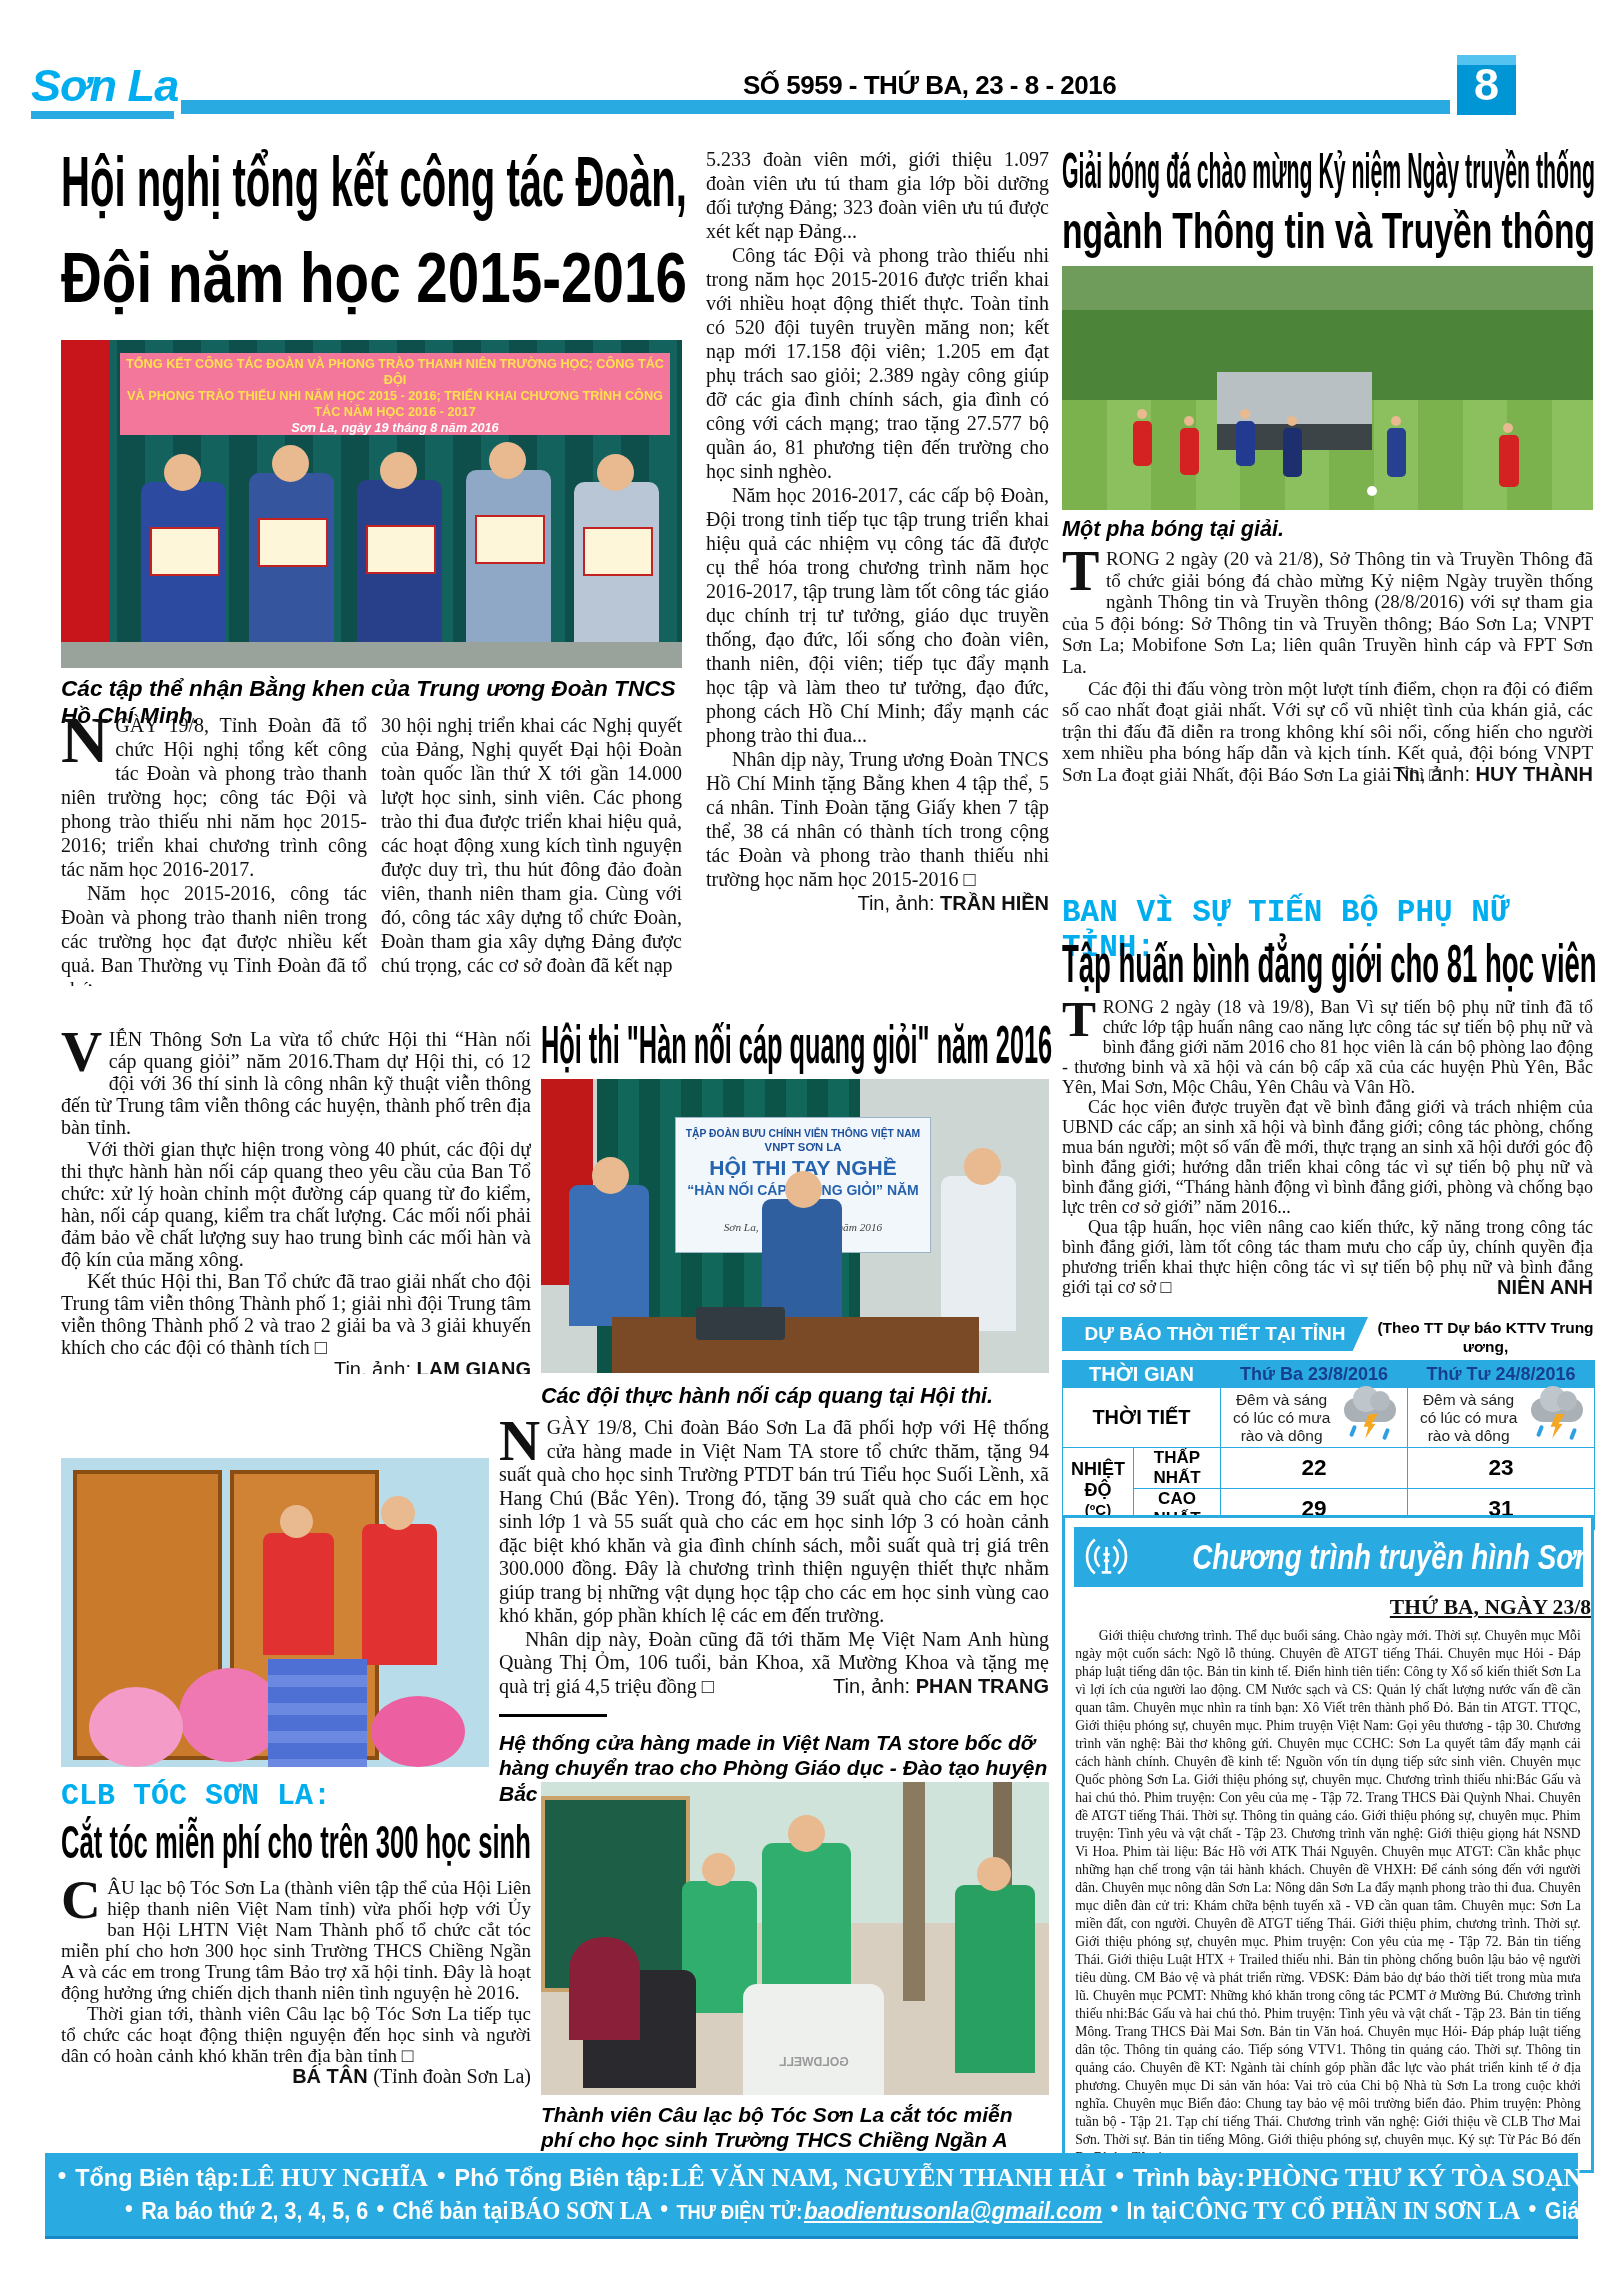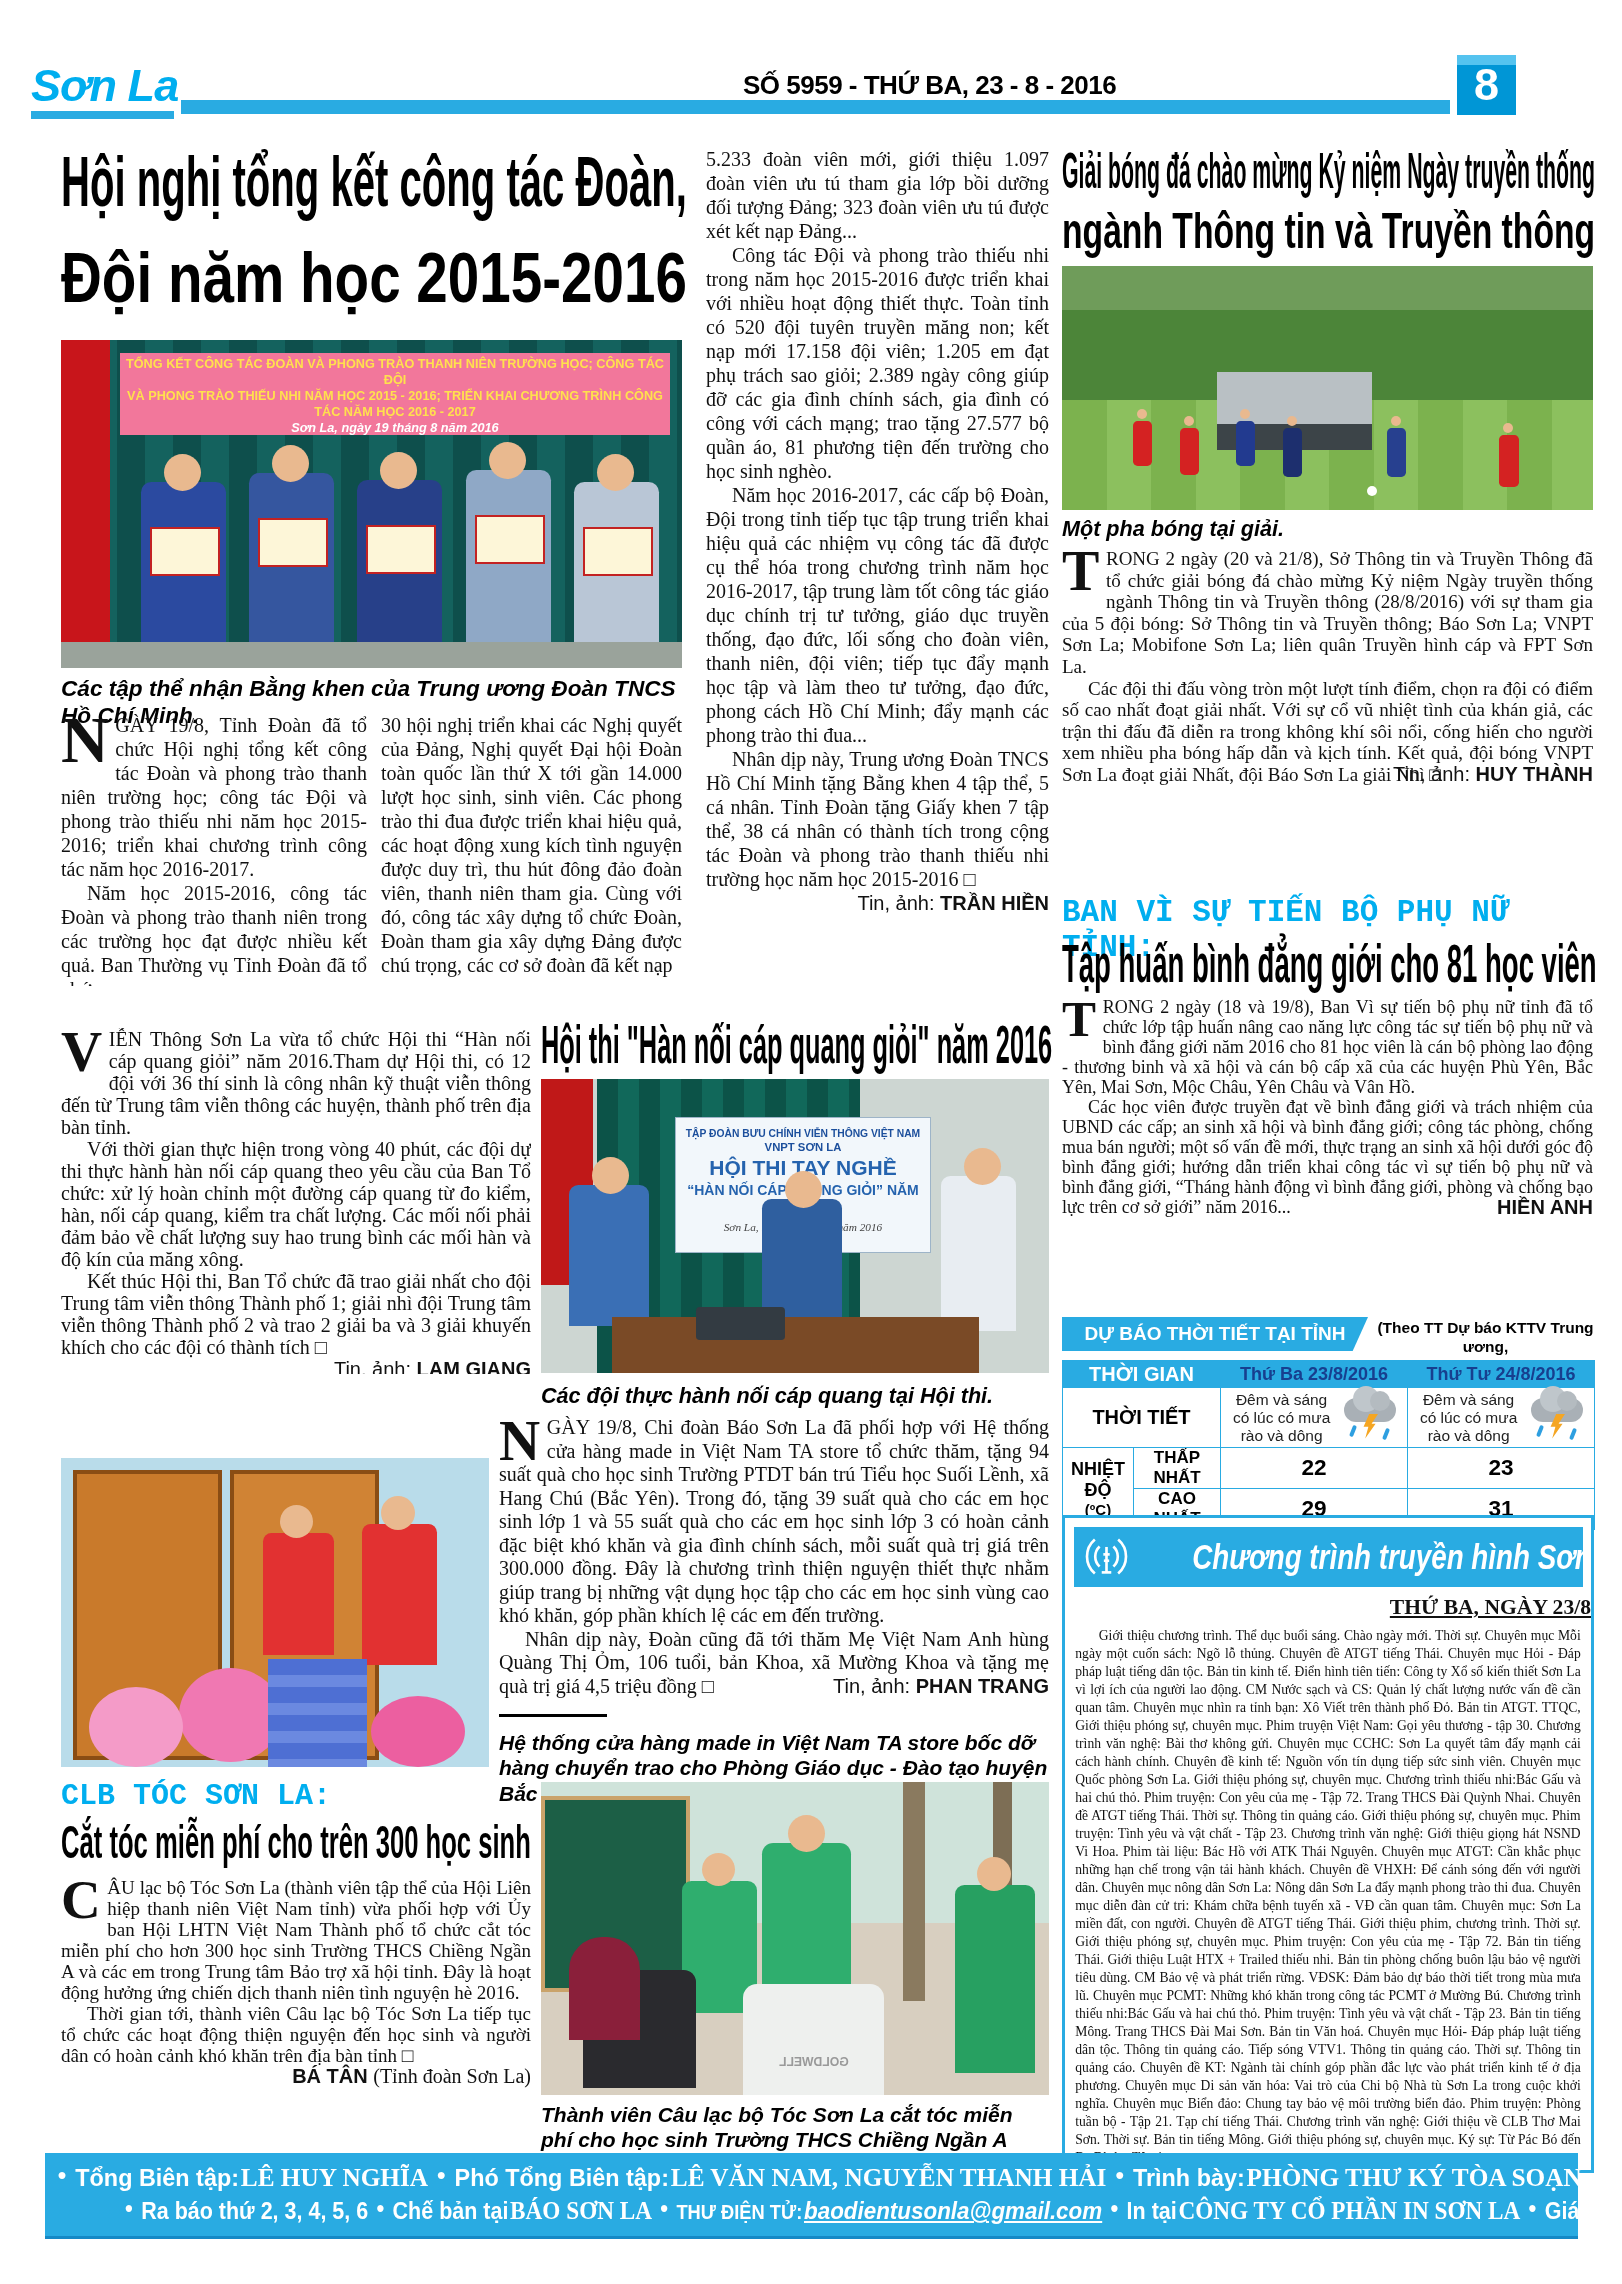--- a/index.html
+++ b/index.html
@@ -238,21 +238,22 @@
     <div class="credit" style="font-size:20px;margin-top:-21.6px;"><span class="cl">Tin, ảnh:</span> <span class="cn">HUY THÀNH</span></div>
   </div>
 
   <div class="abs kicker" style="left:1062px;top:895px;width:531px;font-size:31px;">BAN VÌ SỰ TIẾN BỘ PHỤ NỮ TỈNH:</div>
   <div class="abs" style="left:1062px;top:933px;width:531px;height:57px;">
     <span class="hl fit" style="font-size: 53px; transform-origin: left top; transform: scaleX(0.519063);">Tập huấn bình đẳng giới cho 81 học viên</span>
   </div>
   <div class="abs body" style="left:1062px;top:997px;width:531px;height:316px;font-size:18px;line-height:20px;overflow:hidden;">
     <p><span class="dc" style="font-size:51px;line-height:38px;">T</span><span>RONG 2 ngày (18 và 19/8), Ban Vì sự tiến bộ phụ nữ tỉnh đã tổ chức lớp tập huấn nâng cao năng lực công tác sự tiến bộ phụ nữ và bình đẳng giới năm 2016 cho 81 học viên là cán bộ phòng lao động - thương binh và xã hội và cán bộ cấp xã của các huyện Phù Yên, Bắc Yên, Mai Sơn, Mộc Châu, Yên Châu và Vân Hồ.</span></p>
     <p class="ind">Các học viên được truyền đạt về bình đẳng giới và trách nhiệm của UBND các cấp; an sinh xã hội và bình đẳng giới; công tác phòng, chống mua bán người; một số vấn đề mới, thực trạng an sinh xã hội dưới góc độ bình đẳng giới; hướng dẫn triển khai công tác vì sự tiến bộ phụ nữ và bình đẳng giới, “Tháng hành động vì bình đẳng giới, phòng và chống bạo lực trên cơ sở giới” năm 2016...</p>
-    <div class="credit" style="font-size:20px;margin-top:-20px;"><span class="cn">HIỀN ANH</span></div>
+    <p class="ind">Qua tập huấn, học viên nâng cao kiến thức, kỹ năng trong công tác bình đẳng giới, làm tốt công tác tham mưu cho cấp ủy, chính quyền địa phương triển khai thực hiện công tác vì sự tiến bộ phụ nữ và bình đẳng giới tại cơ sở □</p>
+    <div class="credit" style="font-size:20px;margin-top:-20px;"><span class="cn">NIÊN ANH</span></div>
   </div>
 
   <div class="abs wtab" style="left:1062px;top:1317px;width:306px;height:34px;">DỰ BÁO THỜI TIẾT TẠI TỈNH SƠN LA</div>
   <div class="abs wsource" style="left:1376px;top:1318px;width:219px;">
     <div>(Theo TT Dự báo KTTV Trung ương,</div>
     <div>cập nhật ngày 22/8)</div>
   </div>
   <table class="weather abs" style="left:1062px;top:1360px;">
     <colgroup>
         <col style="width:71px">

